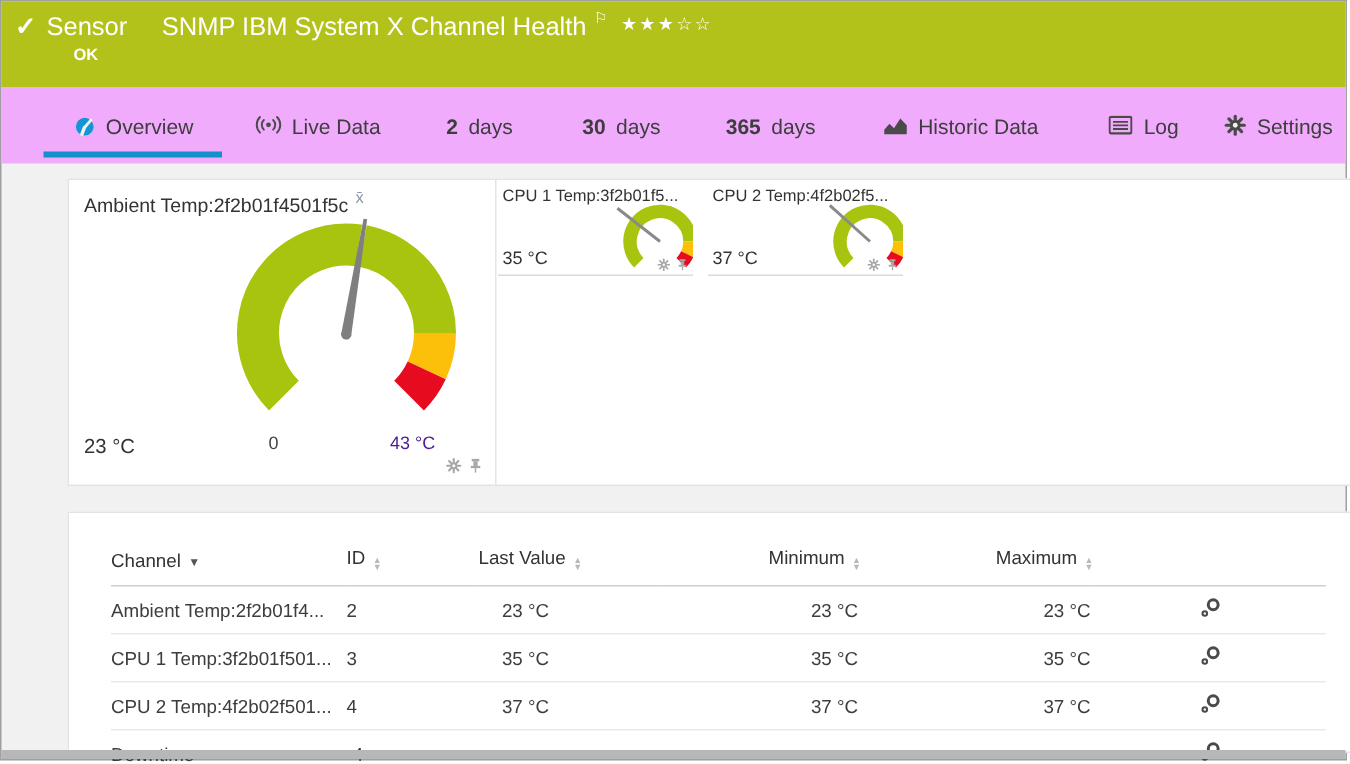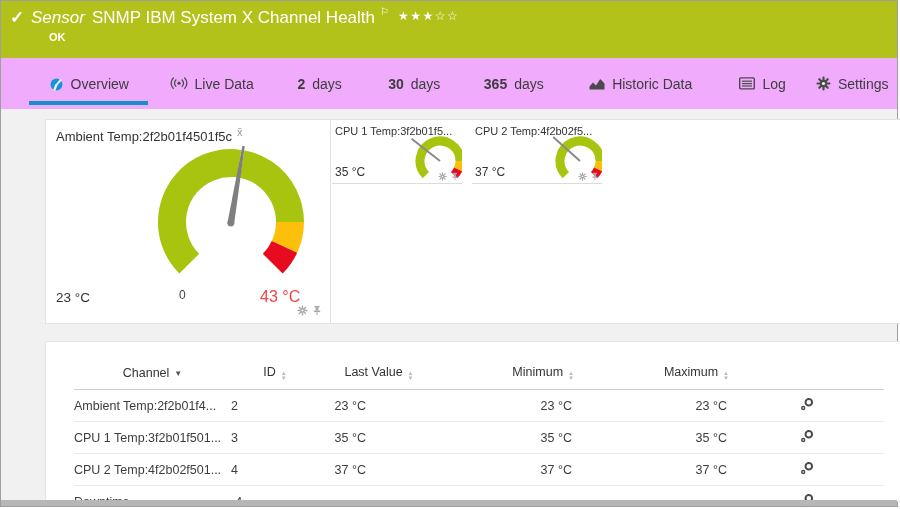--- a/index.html
+++ b/index.html
@@ -4,21 +4,21 @@
 <style>
   * { margin:0; padding:0; box-sizing:border-box; }
   html,body { width:900px; height:509px; overflow:hidden; background:#fff; }
   .page { width:898px; height:507px; border:1px solid #9f9f9f; position:relative;
           background:#f1f1f1; font-family:"Liberation Sans", sans-serif; }
 
   
   .topbar { height:57px; background:#b3c11b; color:#fff; position:relative; }
   .check { position:absolute; left:9px; top:6px; font-size:17px; font-weight:bold; }
   .titleline { position:absolute; left:30px; top:5px; font-size:17px; white-space:nowrap; }
-  .sensor-label { font-style:italic; margin-right:7px; }
+  .sensor-label { margin-right:23px; }
   .flag { font-size:10px; vertical-align:8px; margin-left:5px; }
   .stars { font-size:12px; vertical-align:3px; letter-spacing:1.5px; margin-left:9px; }
   .ok { position:absolute; left:48px; top:30px; font-size:11px; font-weight:bold;text-align:center; }
 
   
   .tabbar { height:51px; display:flex; padding-left:28px; background:#f0abfc; }
   .tab { display:flex; align-items:center; justify-content:center; gap:7px;
          font-size:14px; color:#3d3d3d; position:relative; cursor:pointer; white-space:nowrap; }
   .tab .num { font-weight:bold; }
   .tab.active::after { content:''; position:absolute; left:0; right:0; bottom:4px;
@@ -30,38 +30,38 @@
            border:1px solid #e3e3e3; }
   #gaugePanel { top:118px; height:205px; }
   #tablePanel { top:340px; height:161px; }
 
   
   .big-tile { position:absolute; left:0; top:0; width:285px; height:203px;
               border-right:1px solid #e3e3e3; }
   .big-tile .gtitle { position:absolute; left:10px; top:9px; font-size:13px; color:#333; }
   .big-tile svg.gauge { position:absolute; left:0; top:0; }
   .lbl-min { position:absolute; left:133px; top:168px; font-size:12px; color:#444; }
-  .lbl-max { position:absolute; left:214px; top:168px; font-size:16px; color:#ef4444; }
+  .lbl-max { position:absolute; left:214px; top:168px; font-size:12px; color:#4c1d95; }
   .big-value { position:absolute; left:10px; top:170px; font-size:13.5px; color:#333; }
   .xbar { position:absolute; left:191px; top:6px; font-size:11px; color:#8d96a9; }
   .tile-icons { position:absolute; right:8px; bottom:7px; display:flex; gap:4px; align-items:center; }
 
   
   .small-tiles { position:absolute; left:286px; top:0; display:flex; }
   .stile { width:130px; height:64px; border-bottom:1px solid #dcdcdc;
            position:relative; margin-right:10px; }
   .stile .gtitle { position:absolute; left:3px; top:5px; font-size:11px; color:#333;
                    white-space:nowrap; max-width:126px; overflow:hidden; }
   .stile svg.gauge { position:absolute; left:0; top:0; pointer-events:none; }
   .stile .svalue { position:absolute; left:3px; bottom:4px; font-size:12px; color:#333; }
   .stile .tile-icons { right:3px; bottom:2px; }
 
   
   table.channels { margin:18px 28px 0; width:810px; border-collapse:collapse; table-layout:fixed; }
-  th { font-size:12.5px; color:#333; font-weight:normal; text-align:center;
+  th { font-size:12.5px; color:#333; font-weight:normal; text-align:left;
        border-bottom:1px solid #cfcfcf; padding:5px 0 8px; }
   td { font-size:12.5px; color:#3d3d3d; border-bottom:1px solid #e9e9e9; padding:7px 0 6px; }
   th.r { text-align:right; }
   td.num-last { text-align:right; padding-right:73px; }
   td.num-min  { text-align:right; padding-right:2px; }
   td.num-max  { text-align:right; padding-right:2px; }
   td.gear-col, th.gear-col { text-align:center; }
   .sort-down { color:#555; font-size:8px; margin-left:5px; vertical-align:1px; }
   .sortd { display:inline-flex; flex-direction:column; font-size:6px; line-height:5px;
            color:#b9b9b9; margin-left:5px; vertical-align:1px; }

